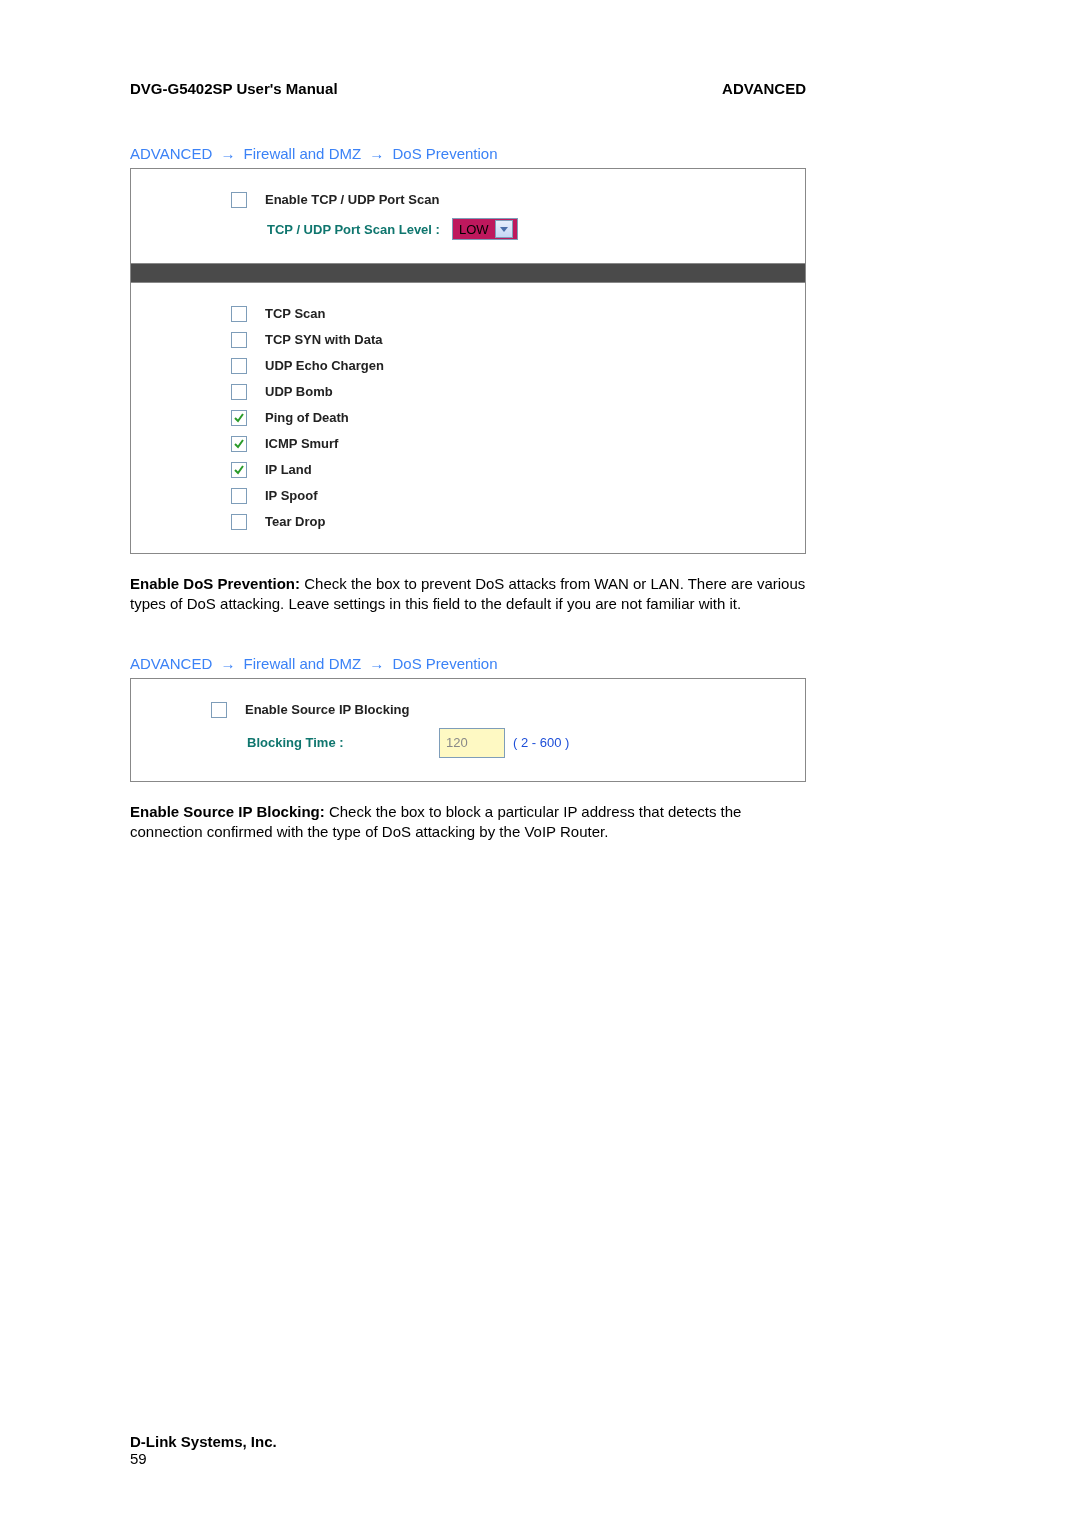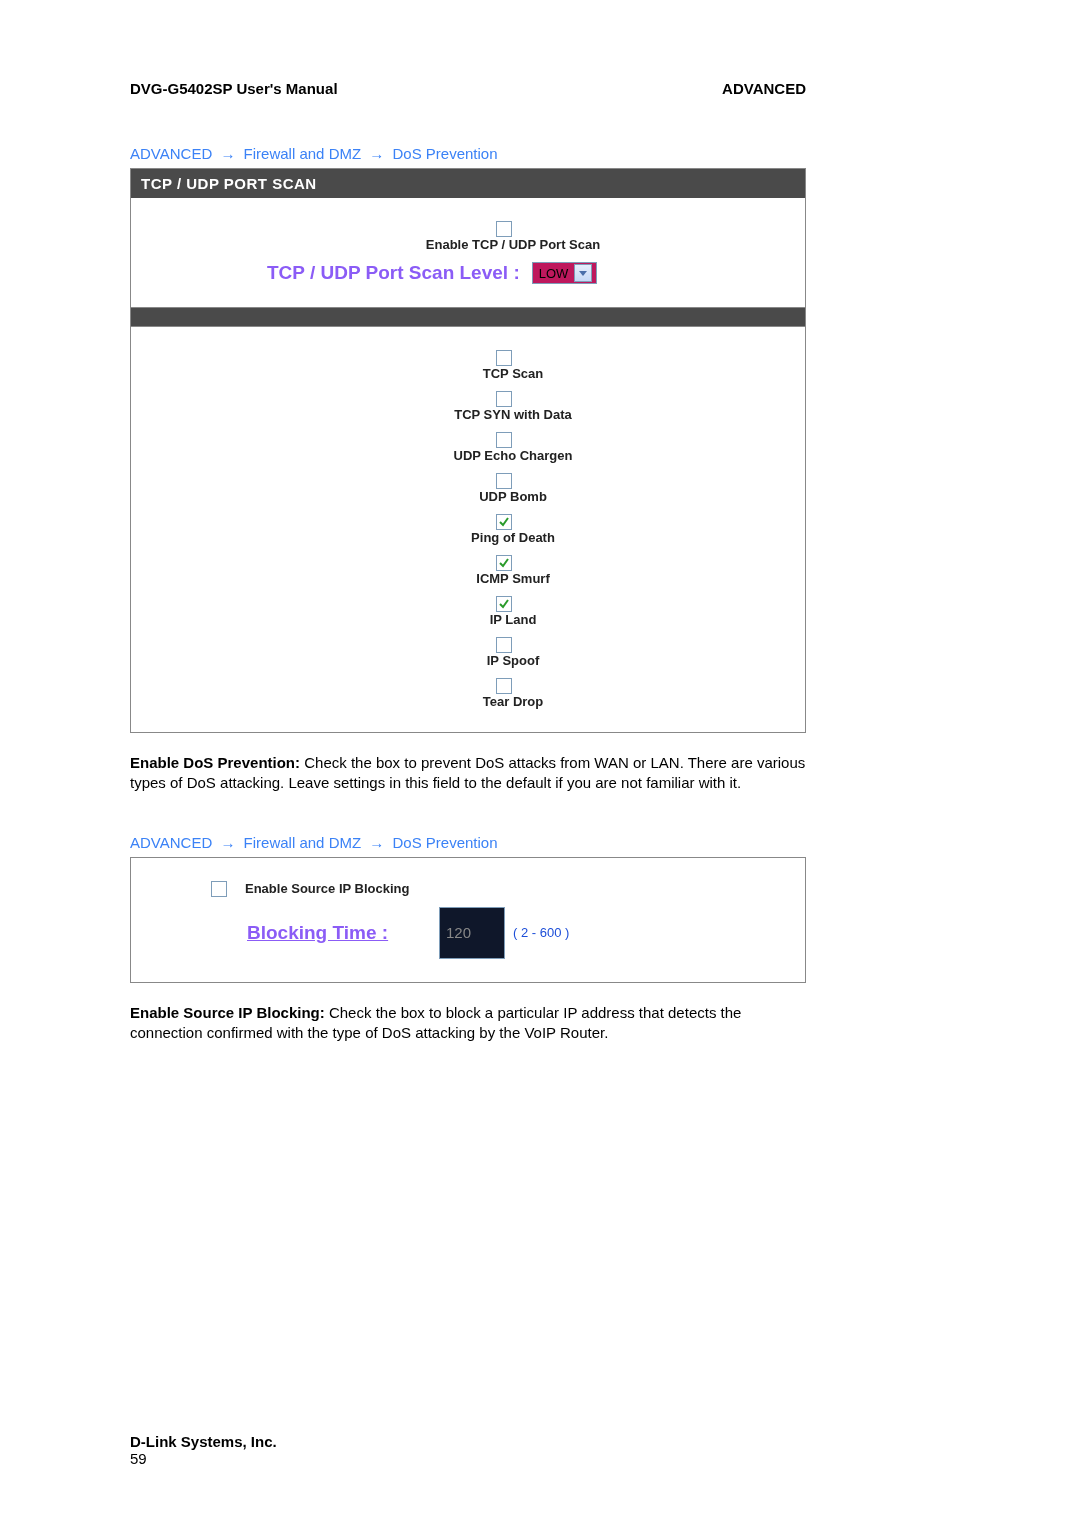--- a/index.html
+++ b/index.html
@@ -42,23 +42,22 @@
   padding: 18px 10px 18px 10px;
 }
 .panel-divider {
   height: 18px;
   background: #4a4a4a;
   border-top: 1px solid #888;
   border-bottom: 1px solid #888;
 }
 .row {
   display: flex;
-  align-items: center;
+  align-items: flex-start;
   padding: 5px 0 5px 90px;
-  flex-direction: column;
 }
 .checkbox {
   width: 14px;
   height: 14px;
   border: 1px solid #7e9db9;
   background: #fff;
   display: inline-flex;
   align-items: center;
   justify-content: center;
   margin-right: 18px;
@@ -72,22 +71,22 @@
   color: #222;
 }
 .sublabel-row {
   display: flex;
   align-items: center;
   padding: 5px 0 5px 126px;
 }
 .sublabel {
   font-family: "Trebuchet MS", Verdana, sans-serif;
   font-weight: bold;
-  font-size: 19px;
-  color: #8b5cf6;
+  font-size: 13px;
+  color: #0f766e;
   margin-right: 12px;
 }
 .select {
   display: inline-flex;
   align-items: center;
   border: 1px solid #7e9db9;
   background: #be185d;
   height: 20px;
   padding: 0 4px 0 6px;
   font-size: 13px;
@@ -97,25 +96,25 @@
   height: 16px;
   background: linear-gradient(#e6eefc,#c6d8f6);
   border: 1px solid #7e9db9;
   margin-left: 6px;
   display: inline-flex;
   align-items: center;
   justify-content: center;
 }
 .input {
   border: 1px solid #7e9db9;
-  background: #0f172a;
+  background: #fef9c3;
   color: #888;
-  font-size: 15px;
+  font-size: 13px;
   height: 20px;
-  padding: 15px 6px;
+  padding: 4px 6px;
   width: 52px;
   margin-right: 8px;
 }
 .hint {
   font-size: 13px;
   color: #1d4ed8;
 }
 .para {
   font-size: 15px;
   line-height: 1.35;
@@ -164,21 +163,20 @@
 
   <div class="breadcrumb">
     <span>ADVANCED</span>
     <span class="arrow">→</span>
     <span>Firewall and DMZ</span>
     <span class="arrow">→</span>
     <span>DoS Prevention</span>
   </div>
 
   <div class="panel">
-    <div class="panel-title">TCP / UDP PORT SCAN</div>
     <div class="panel-body">
       <div class="row">
         <span class="checkbox"></span>
         <span class="field-label">Enable TCP / UDP Port Scan</span>
       </div>
       <div class="sublabel-row">
         <span class="sublabel">TCP / UDP Port Scan Level :</span>
         <span class="select">
           <span>LOW</span>
           <span class="select-btn">
@@ -254,21 +252,21 @@
     <span>DoS Prevention</span>
   </div>
 
   <div class="panel">
     <div class="panel-body">
       <div class="bold-label-row">
         <span class="checkbox"></span>
         <span class="field-label">Enable Source IP Blocking</span>
       </div>
       <div class="source-sub">
-        <span class="sublabel" style="min-width:180px;text-decoration:underline;">Blocking Time :</span>
+        <span class="sublabel" style="min-width:180px;">Blocking Time :</span>
         <input class="input" readonly="" value="120" style="">
         <span class="hint">( 2 - 600 )</span>
       </div>
     </div>
   </div>
 
   <div class="para" style="margin-bottom:14px;">
     <strong>Enable Source IP Blocking:</strong><span> Check the box to block a particular IP address that detects the connection confirmed with the type of DoS attacking by the VoIP Router.</span>
   </div>
 

